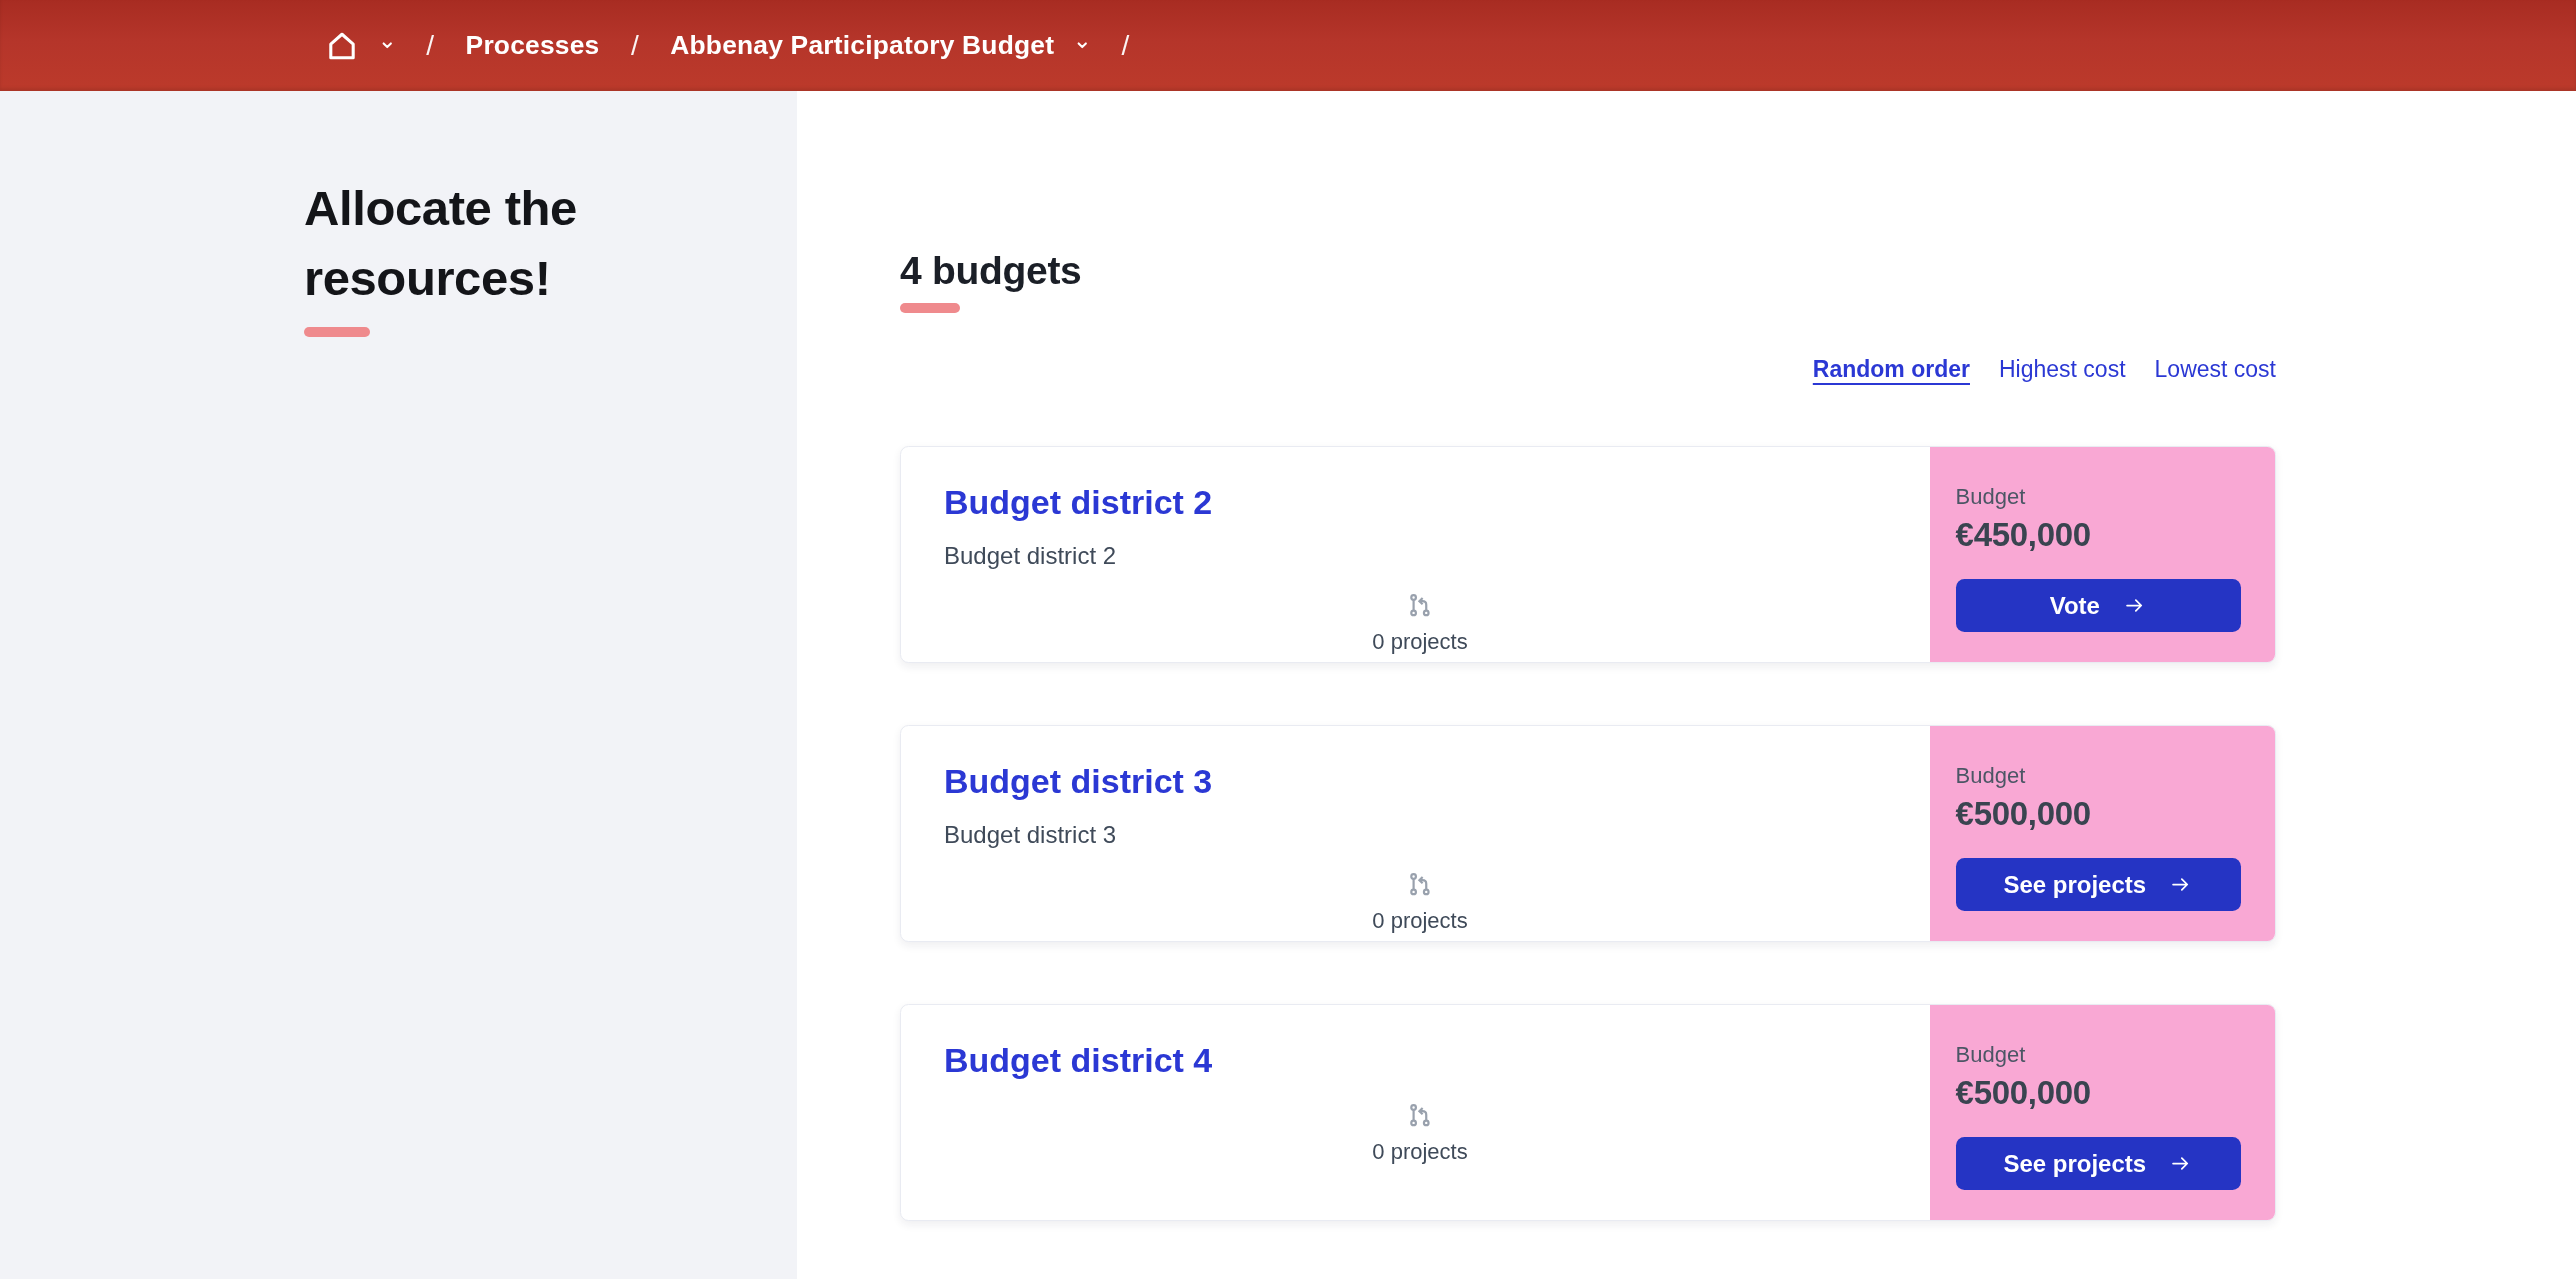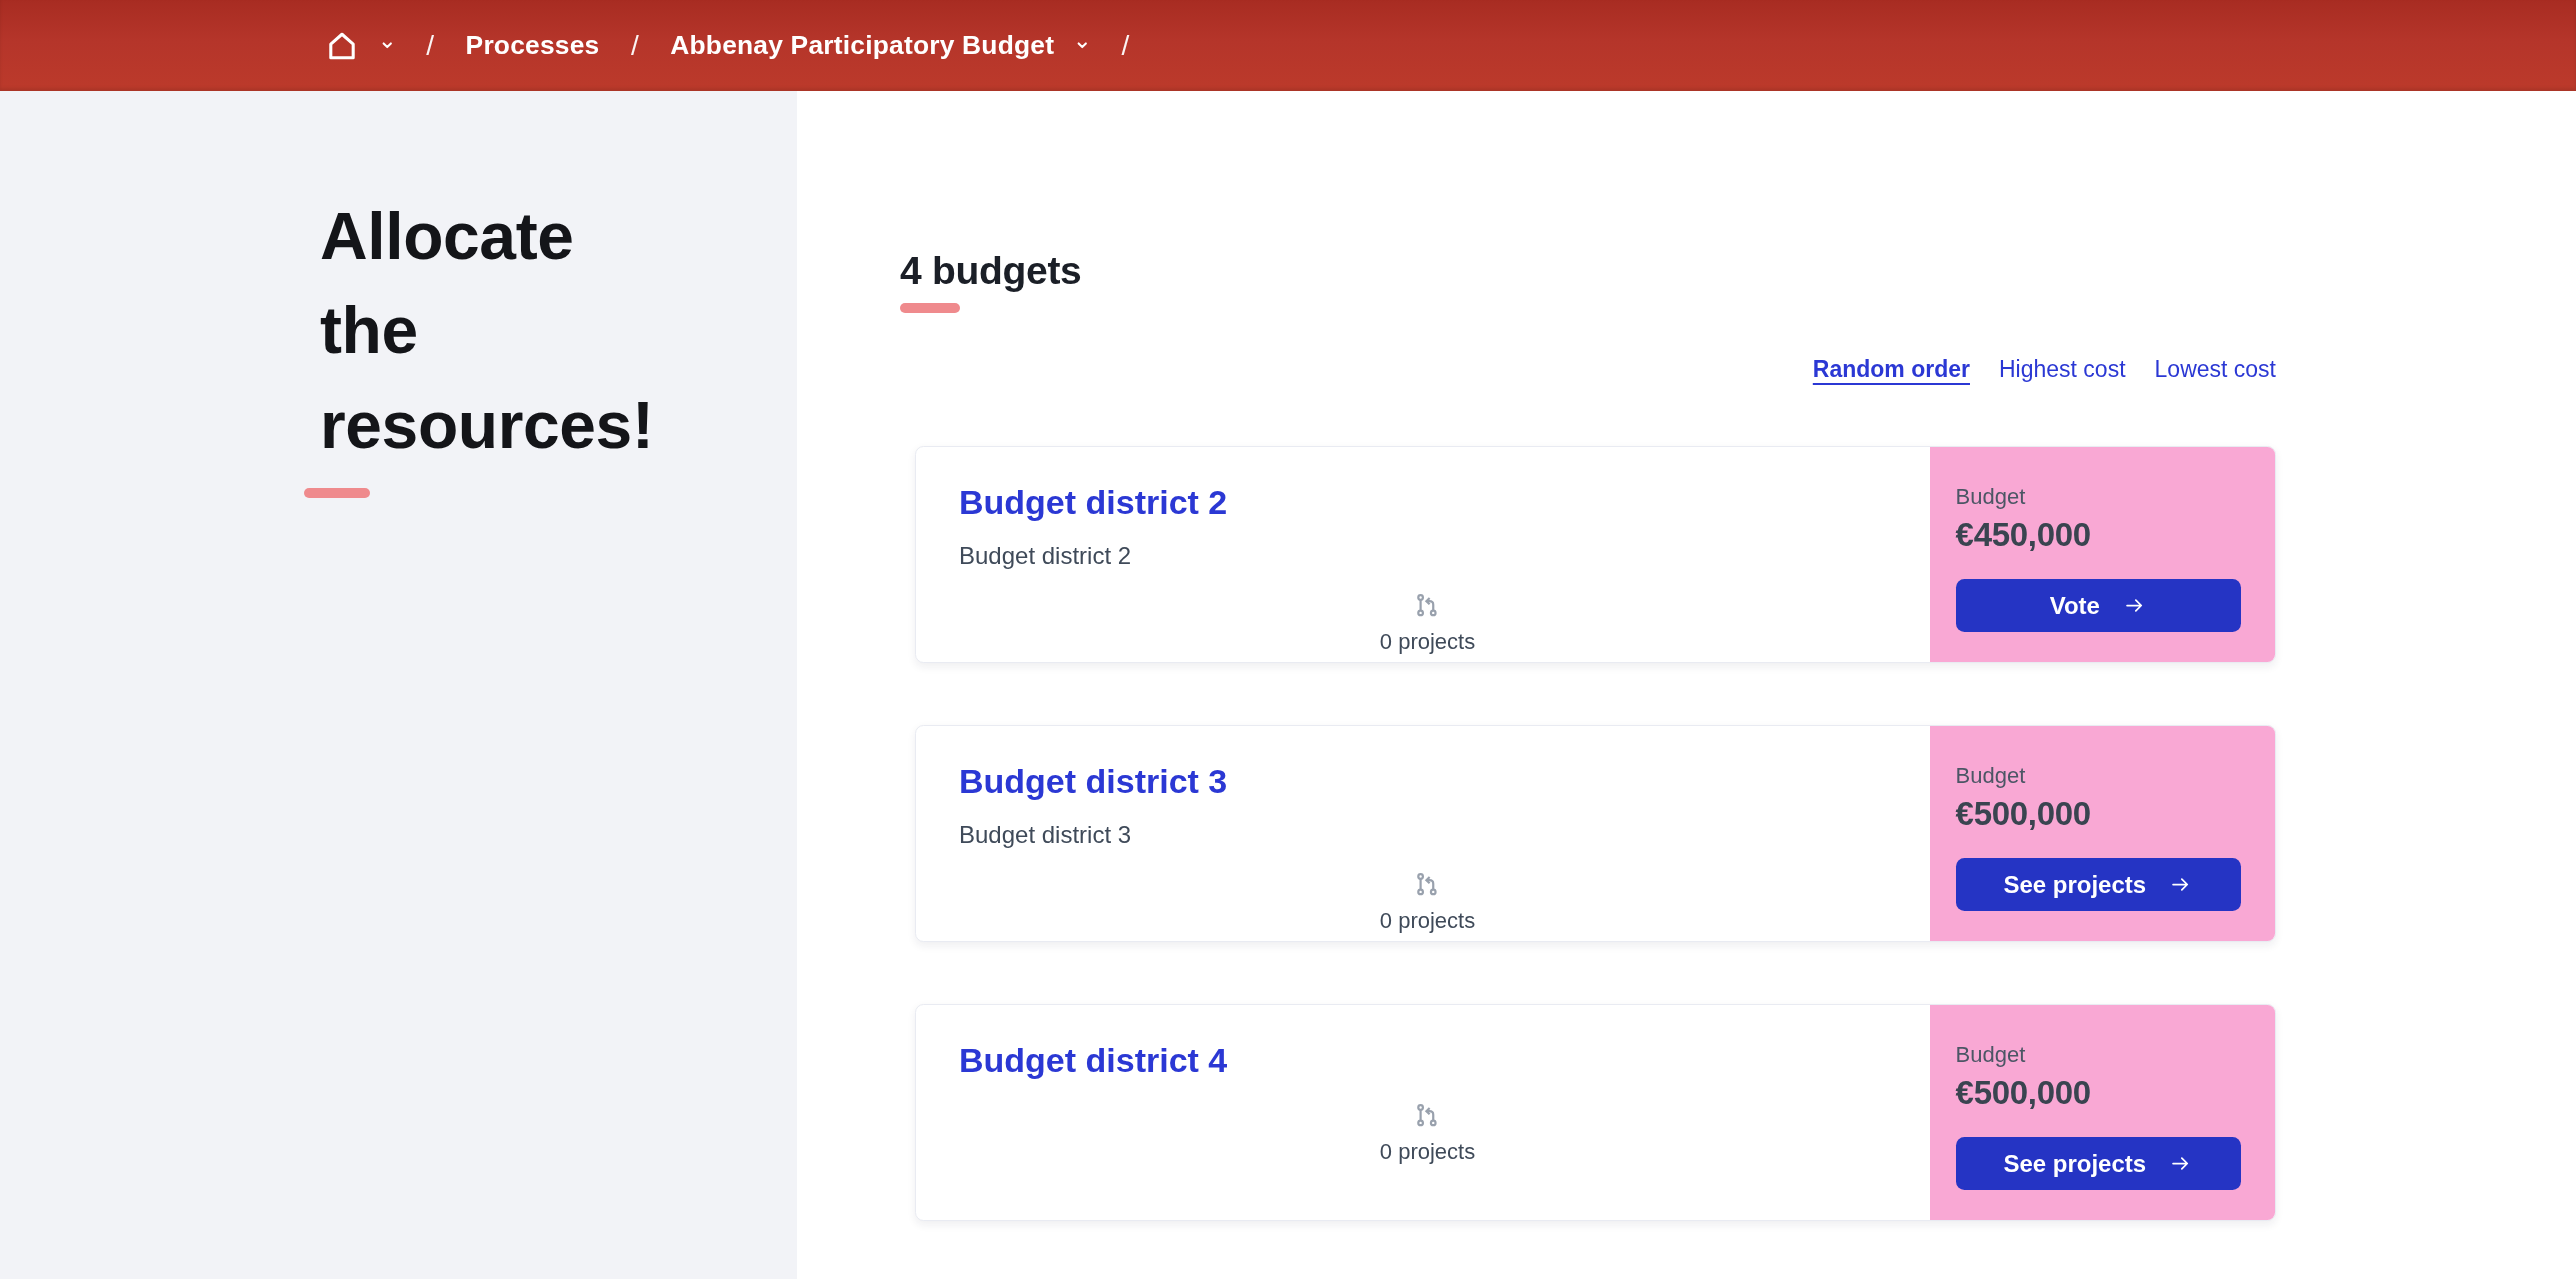--- a/index.html
+++ b/index.html
@@ -19,21 +19,21 @@
   .crumb-link{color:#ffffff;font-size:26.4px;font-weight:600;letter-spacing:0.2px;text-decoration:none;cursor:pointer;}
   .crumb-sep{color:#ffffff;font-size:28px;font-weight:300;opacity:.95;}
   .crumb-caret{display:flex;align-items:center;cursor:pointer;margin-left:-10.2px;}
   
   .page{display:flex;height:1188px;}
   .sidebar{
     width:797px;box-sizing:border-box;background:#f2f3f7;
     padding:82px 109px 0 304px;flex:0 0 auto;
   }
   .sidebar-title{
-    margin:16px;font-size:66px;line-height:1.43;font-weight:800;
+    margin:0;font-size:49px;line-height:1.43;font-weight:800;
     color:#141519;letter-spacing:-0.4px;
   }
   .title-underline{width:66px;height:10.2px;background:#ef8a8d;border-radius:6px;margin-top:13.6px;}
   .content{
     flex:1;background:#ffffff;box-sizing:border-box;
     padding:158px 300px 0 103px;
   }
   .budgets-heading{margin:0;font-size:39px;font-weight:700;color:#1b1f27;letter-spacing:-0.3px;}
   .heading-underline{width:60px;height:9.4px;background:#ef8a8d;border-radius:5.1px;margin-top:10.2px;}
   .sort-row{display:flex;justify-content:flex-end;align-items:center;gap:29px;margin-top:43px;}
@@ -41,21 +41,20 @@
   .sort-option.selected{
     font-weight:700;text-decoration:underline;
     text-underline-offset:6px;text-decoration-thickness:2.1px;
   }
   
   .cards{margin-top:63px;display:flex;flex-direction:column;gap:62px;}
   .card{
     display:flex;height:215px;background:#ffffff;
     border:1.3px solid #e9ebf2;border-radius:8.5px;overflow:hidden;
     box-shadow:0 3.4px 8.5px rgba(25,35,60,.07);
-    margin-left:15px;
   }
   .card-main{flex:1;padding:36px 34px 0 43px;}
   .card-title{font-size:34px;font-weight:700;color:#2b38d4;text-decoration:none;cursor:pointer;display:inline-block;}
   .card-subtitle{margin-top:20.4px;font-size:24px;color:#3f4a59;}
   .card-meta{margin-top:22px;display:flex;align-items:center;gap:11px;font-size:22px;color:#3f4a59;flex-direction:column;}
   .card-aside{
     width:345px;flex:0 0 auto;box-sizing:border-box;background:#f9a8d4;
     padding:37px 34px 0 25.6px;
   }
   .aside-label{font-size:22px;color:#4c5665;}

